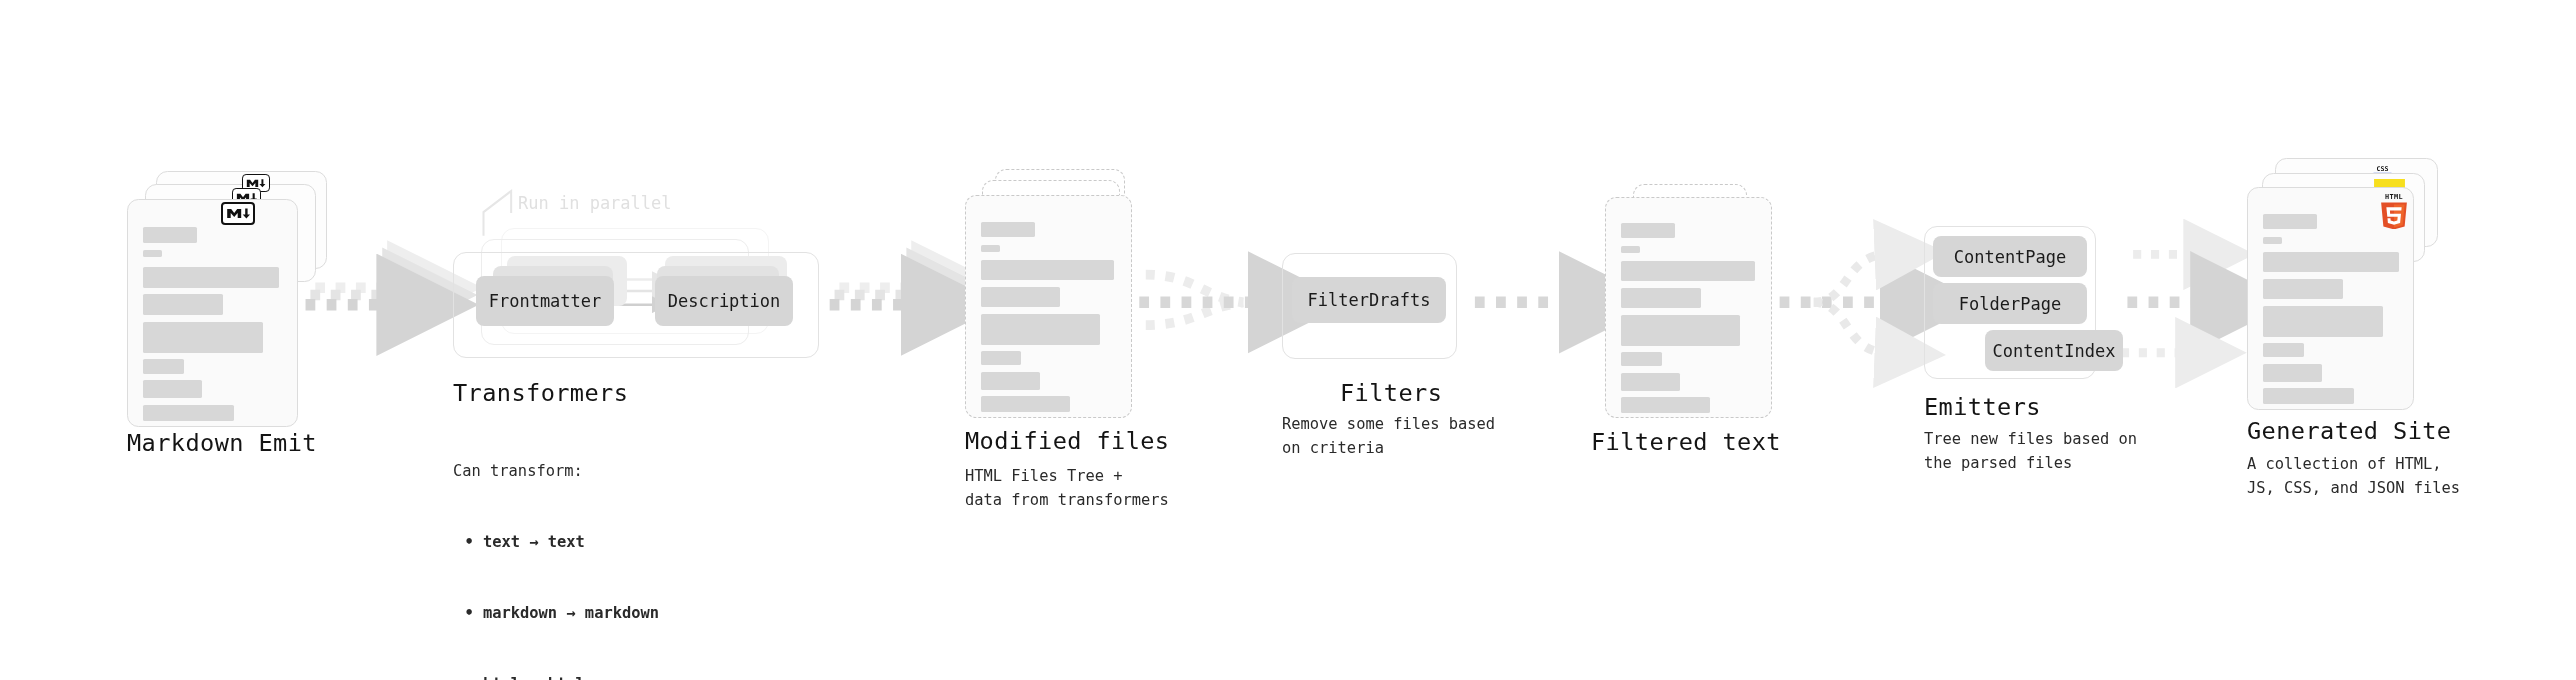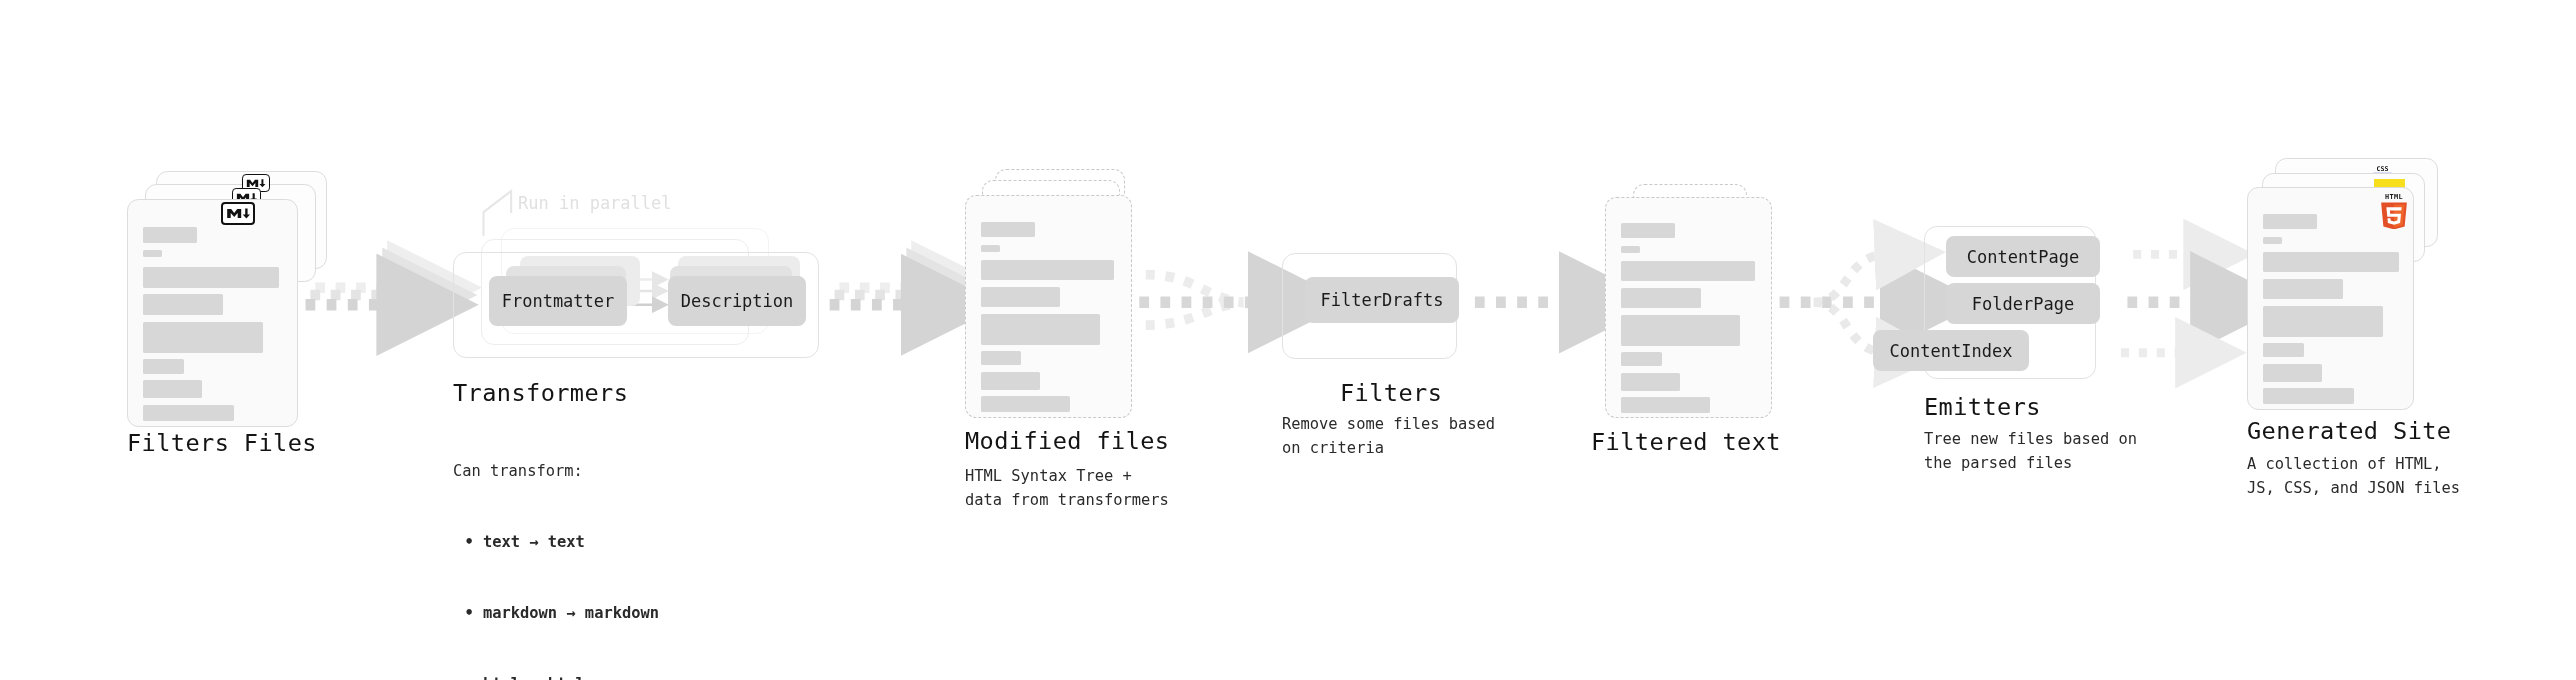--- a/index.html
+++ b/index.html
@@ -73,21 +73,20 @@
     position: absolute;
     background: #d6d6d6;
     border-radius: 8.1px;
     display: flex;
     align-items: center;
     justify-content: center;
     font-size: 17px;
     color: #1b1b1b;
     box-sizing: border-box;
     white-space: nowrap;
-    margin-left: 13px;
   }
   .chip.fade1 { background: #e2e2e2; color: transparent; }
   .chip.fade2 { background: #ececec; color: transparent; }
 
   .panel {
     position: absolute;
     border: 1.6px solid #e2e2e2;
     border-radius: 13px;
     background: transparent;
     box-sizing: border-box;
@@ -220,21 +219,21 @@
       <div class="skel" style="left:14.6px; top:205px; width:91px; height:16.3px;"></div>
     </div>
 
     <div class="md-badge" style="left:221px; top:202px; width:34px; height:23px; z-index:6;">
       <svg width="24.4" height="13" viewBox="0 0 24 13" aria-hidden="true">
         <path d="M1,11 L1,2 L5,2 L8,6 L11,2 L15,2 L15,11 L11.5,11 L11.5,6 L8,10 L4.5,6 L4.5,11 Z" fill="#111"></path>
         <path d="M19,1.5 L19,7.5 L16.5,7.5 L20.2,11.5 L23.9,7.5 L21.4,7.5 L21.4,1.5 Z" fill="#111"></path>
       </svg>
     </div>
 
-    <div class="title" style="left:127px; top:429px;">Filters Files</div>
+    <div class="title" style="left:127px; top:429px;">Markdown Emit</div>
   </div>
 
   <div>
     <div class="panel fade2" style="left:501px; top:228px; width:268px; height:106px;"></div>
     <div class="panel fade1" style="left:481px; top:239px; width:268px; height:106px;"></div>
     <div class="panel" style="left:453px; top:252px; width:366px; height:106px;"></div>
 
     <div class="chip fade2" style="left:507px; top:256px; width:120px; height:50px;">Frontmatter</div>
     <div class="chip fade1" style="left:493px; top:266px; width:120px; height:50px;">Frontmatter</div>
     <div class="chip" style="left:476px; top:276px; width:138px; height:50px;">Frontmatter</div>
@@ -263,21 +262,21 @@
       <div class="skel" style="left:14.6px; top:49px; width:19.5px; height:7.3px;"></div>
       <div class="skel" style="left:14.6px; top:64px; width:133px; height:20.3px;"></div>
       <div class="skel" style="left:14.6px; top:91px; width:79px; height:20.3px;"></div>
       <div class="skel" style="left:14.6px; top:118px; width:119px; height:31px;"></div>
       <div class="skel" style="left:14.6px; top:155px; width:40px; height:14px;"></div>
       <div class="skel" style="left:14.6px; top:176px; width:59px; height:18px;"></div>
       <div class="skel" style="left:14.6px; top:200px; width:89px; height:16.3px;"></div>
     </div>
 
     <div class="title" style="left:965px; top:427px;">Modified files</div>
-    <div class="subtitle" style="left:965px; top:465px;">HTML Syntax Tree +
+    <div class="subtitle" style="left:965px; top:465px;">HTML Files Tree +
 data from transformers</div>
   </div>
 
   <div>
     <div class="panel" style="left:1282px; top:253px; width:175px; height:106px;"></div>
     <div class="chip" style="left:1292px; top:277px; width:154px; height:46px;">FilterDrafts</div>
 
     <div class="title" style="left:1340px; top:379px;">Filters</div>
     <div class="subtitle" style="left:1282px; top:413px;">Remove some files based
 on criteria</div>
@@ -296,21 +295,21 @@
       <div class="skel" style="left:14.6px; top:199px; width:89px; height:16.3px;"></div>
     </div>
 
     <div class="title" style="left:1591px; top:428px;">Filtered text</div>
   </div>
 
   <div>
     <div class="panel" style="left:1924px; top:226px; width:172px; height:153px;"></div>
     <div class="chip" style="left:1933px; top:236px; width:154px; height:41px;">ContentPage</div>
     <div class="chip" style="left:1933px; top:283px; width:154px; height:41px;">FolderPage</div>
-    <div class="chip" style="left:1860px; top:330px; width:156px; height:41px;">ContentIndex</div>
+    <div class="chip" style="left:1985px; top:330px; width:138px; height:41px;">ContentIndex</div>
 
     <div class="title" style="left:1924px; top:393px;">Emitters</div>
     <div class="subtitle" style="left:1924px; top:428px;">Tree new files based on
 the parsed files</div>
   </div>
 
   <div>
     <div class="card ghost1" style="left:2275px; top:158px; width:163px; height:89px; z-index:1;"></div>
 
     <div class="abs" style="left:2371px; top:163px; width:23px; height:18px; z-index:3;">

